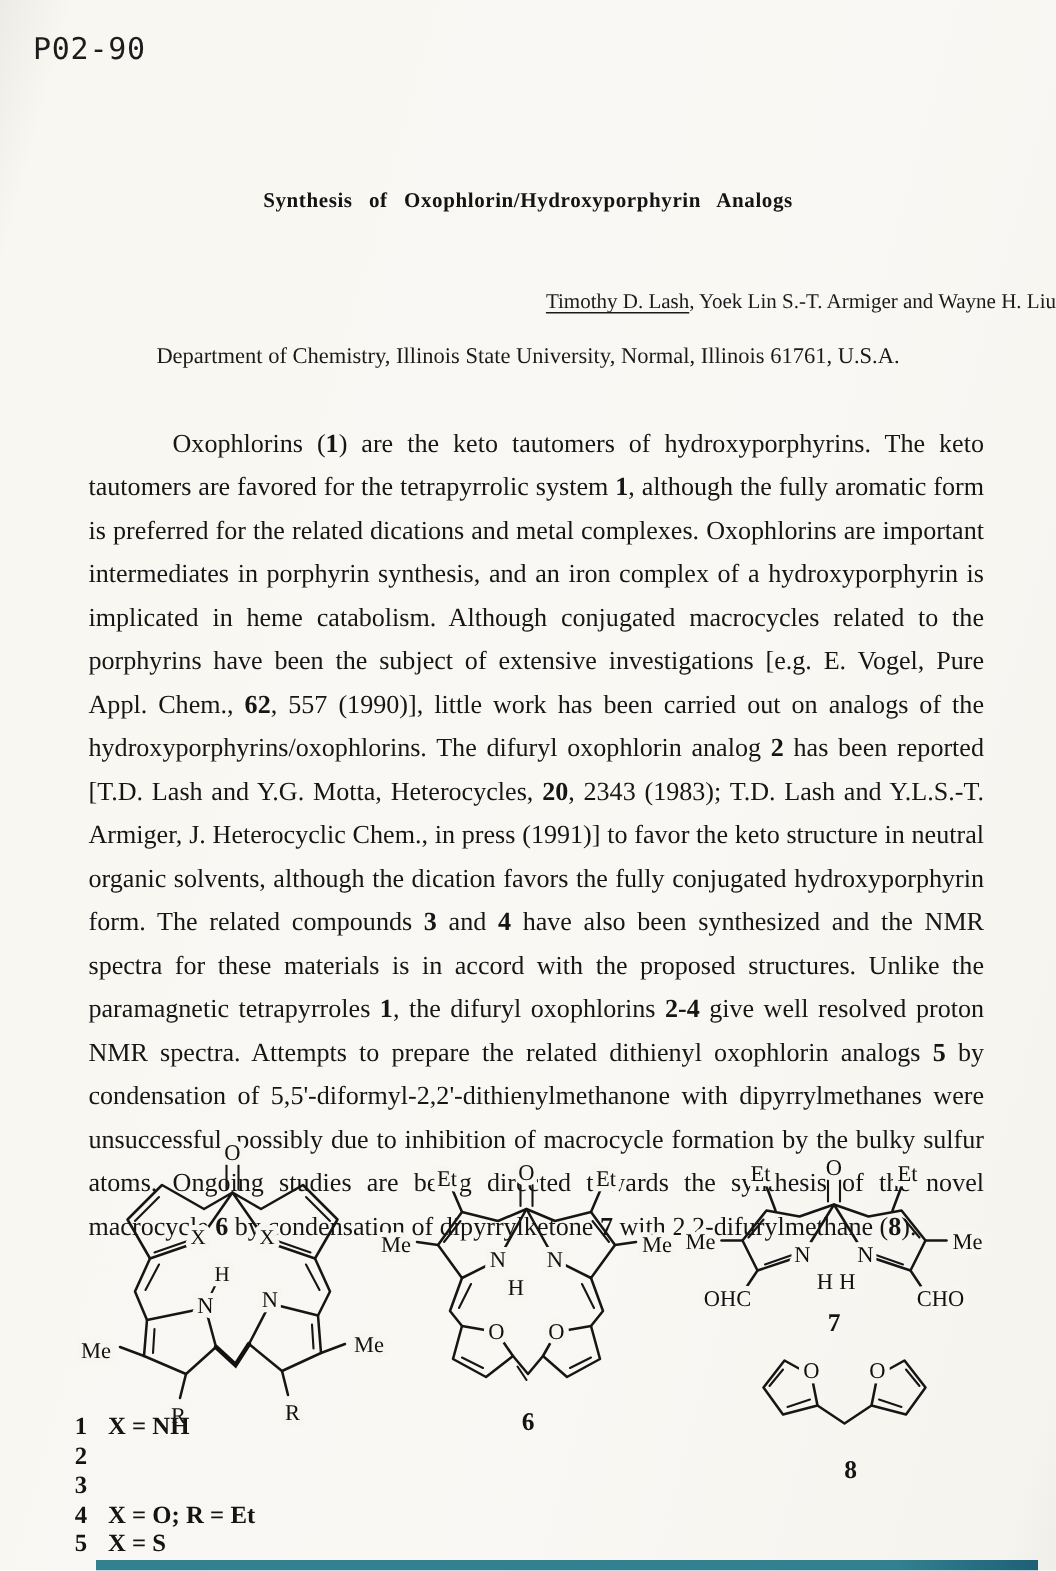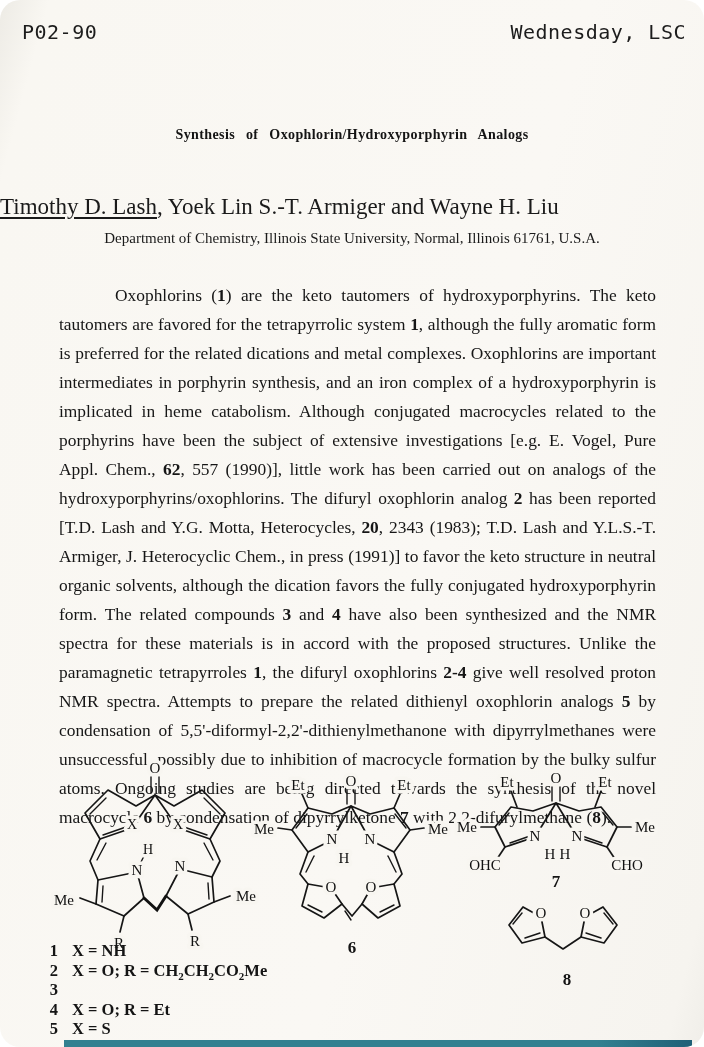--- a/index.html
+++ b/index.html
@@ -3,37 +3,36 @@
 <meta charset="utf-8">
 <style>
   html,body{margin:0;padding:0;}
   .page{
     position:relative;
     width:704px;height:1047px;
     background:linear-gradient(105deg,#edebe5 0%,#f9f7f2 5%,#faf8f4 60%,#f6f4ef 96%,#f0eee9 100%);
     font-family:"Liberation Serif","DejaVu Serif",serif;
     color:#181818;
     overflow:hidden;
-    border-radius:20px;
   }
   .hdr{
     position:absolute;top:20px;left:0;right:0;
     display:flex;justify-content:space-between;
     padding:0 18px 0 22px;
     font-family:"DejaVu Sans Mono","Liberation Mono",monospace;
     font-size:20px;letter-spacing:.5px;color:#1c1c1c;
   }
   .title{
     position:absolute;top:127px;left:0;width:100%;
     text-align:center;font-size:14px;font-weight:bold;
     word-spacing:7px;letter-spacing:.4px;color:#141414;
   }
   .authors{
     position:absolute;top:194px;left:0;width:100%;
-    text-align:left;font-size:23px;color:#1a1a1a;
+    text-align:right;font-size:14px;color:#1a1a1a;
   }
   .authors .lead{text-decoration:underline;text-underline-offset:3px;}
   .affil{
     position:absolute;top:230px;left:0;width:100%;
     text-align:center;font-size:15px;color:#1a1a1a;
   }
   .abstract{
     position:absolute;top:281px;left:59px;width:597px;
     font-size:17.4px;line-height:29px;text-align:justify;
     text-indent:56px;color:#161616;
@@ -62,21 +61,20 @@
   }
   .strip{position:absolute;left:64px;top:1040px;width:628px;height:7px;}
 </style>
 </head>
 <body>
 
 <div class="page">
 
   <div class="hdr">
     <span>P02-90</span>
-    <span>Wednesday, LSC</span>
   </div>
 
   <div class="title">Synthesis of Oxophlorin/Hydroxyporphyrin Analogs</div>
 
   <div class="authors"><span class="lead">Timothy D. Lash</span><span>, Yoek Lin S.-T. Armiger and Wayne H. Liu</span></div>
 
   <div class="affil">Department of Chemistry, Illinois State University, Normal, Illinois 61761, U.S.A.</div>
 
   <div class="abstract"><span>Oxophlorins (</span><b>1</b><span>) are the keto tautomers of hydroxyporphyrins.  The keto tautomers are favored for the tetrapyrrolic system </span><b>1</b><span>, although the fully aromatic form is preferred for the related dications and metal complexes.  Oxophlorins are important intermediates in porphyrin synthesis, and an iron complex of a hydroxyporphyrin is implicated in heme catabolism.  Although conjugated macrocycles related to the porphyrins have been the subject of extensive investigations [e.g. E. Vogel, Pure Appl. Chem., </span><b>62</b><span>, 557 (1990)], little work has been carried out on analogs of the hydroxyporphyrins/oxophlorins.  The difuryl oxophlorin analog </span><b>2</b><span> has been reported [T.D. Lash and Y.G. Motta, Heterocycles, </span><b>20</b><span>, 2343 (1983); T.D. Lash and Y.L.S.-T. Armiger, J. Heterocyclic Chem., in press (1991)] to favor the keto structure in neutral organic solvents, although the dication favors the fully conjugated hydroxyporphyrin form.  The related compounds </span><b>3</b><span> and </span><b>4</b><span> have also been synthesized and the NMR spectra for these materials is in accord with the proposed structures.  Unlike the paramagnetic tetrapyrroles </span><b>1</b><span>, the difuryl oxophlorins </span><b>2-4</b><span> give well resolved proton NMR spectra.  Attempts to prepare the related dithienyl oxophlorin analogs </span><b>5</b><span> by condensation of 5,5'-diformyl-2,2'-dithienylmethanone with dipyrrylmethanes were unsuccessful, possibly due to inhibition of macrocycle formation by the bulky sulfur atoms.  Ongoing studies are being directed towards the synthesis of the novel macrocycle </span><b>6</b><span> by condensation of dipyrrylketone </span><b>7</b><span> with 2,2-difurylmethane (</span><b>8</b><span>).</span></div>
 
@@ -191,21 +189,20 @@
     <text class="figno" x="72" y="90">8</text>
   </svg>
 
   <div class="clist">
       <div class="clist-row">
         <span class="cnum">1</span>
         <span>X = NH</span>
       </div>
       <div class="clist-row">
         <span class="cnum">2</span>
-        <span>X = O; R = CH<sub>2</sub>CH<sub>2</sub>CO<sub>2</sub>Me</span>
       </div>
       <div class="clist-row">
         <span class="cnum">3</span>
       </div>
       <div class="clist-row">
         <span class="cnum">4</span>
         <span>X = O; R = Et</span>
       </div>
       <div class="clist-row">
         <span class="cnum">5</span>

